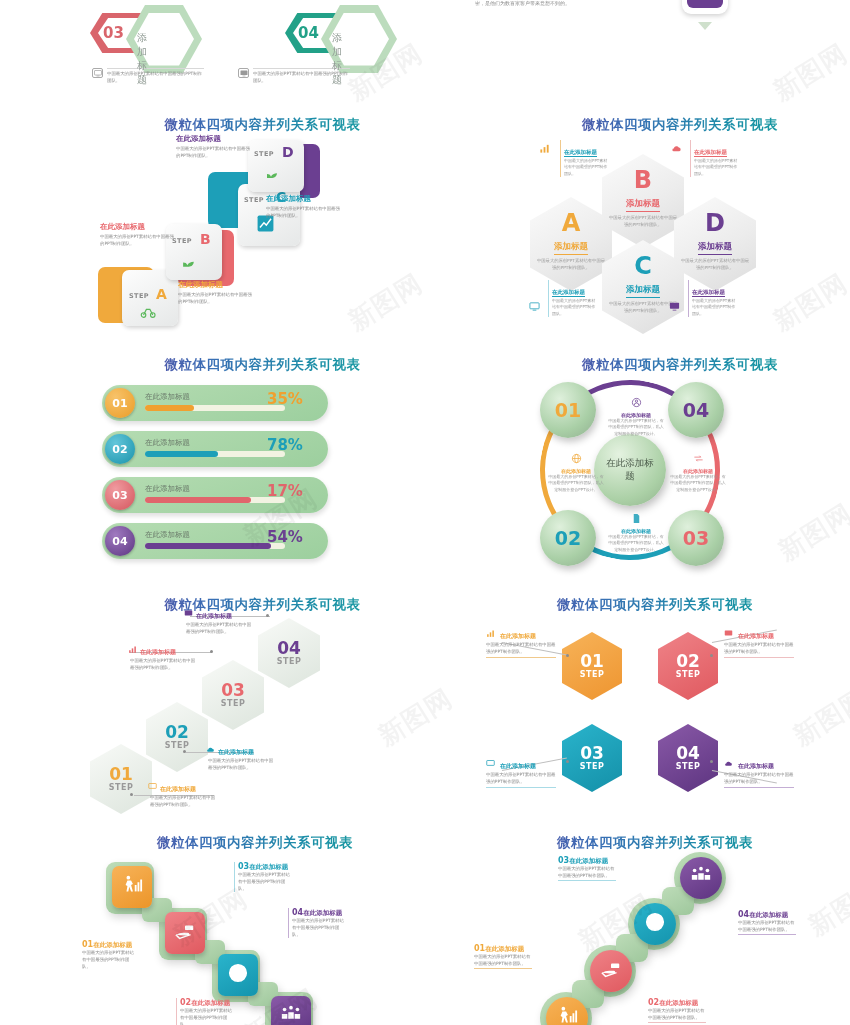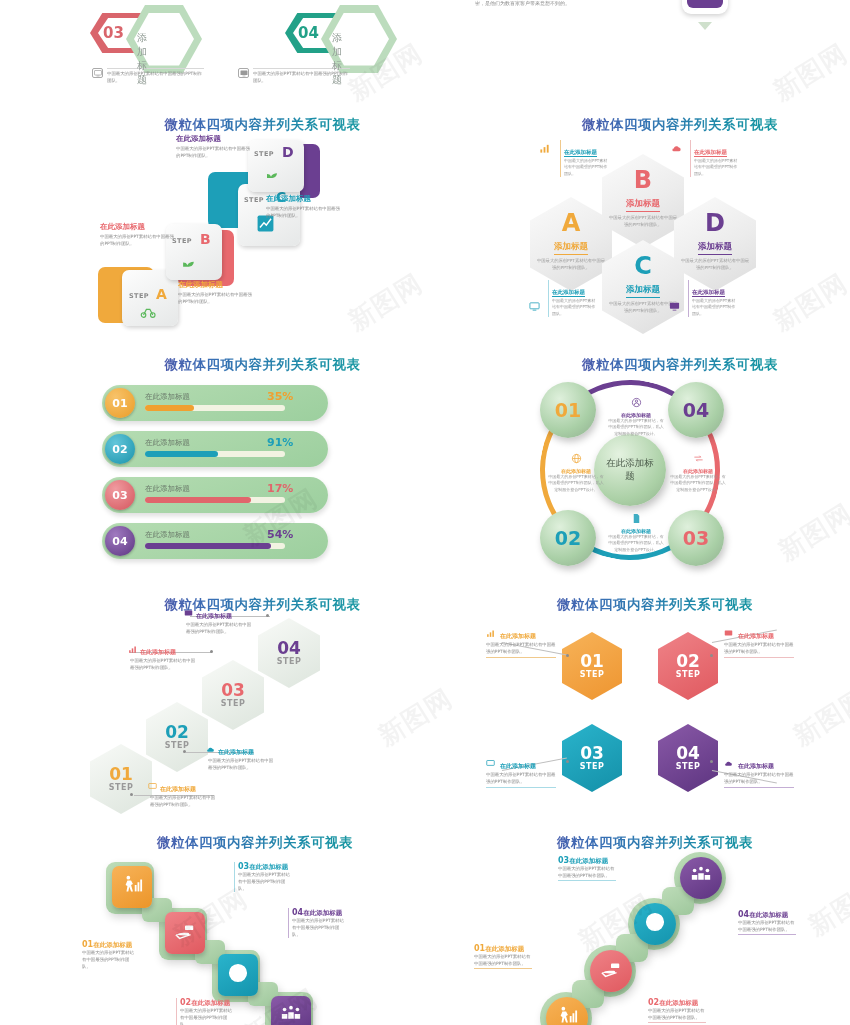--- a/index.html
+++ b/index.html
@@ -92,21 +92,21 @@
   .pill { position:absolute; height:36px; border-radius:18px;
           background:linear-gradient(160deg,#b5dcb2,#9ccf9e);
           box-shadow:1px 3px 5px rgba(0,0,0,.13); }
   .pill-num { position:absolute; width:30px; height:30px; border-radius:50%;
               display:flex; align-items:center; justify-content:center;
               color:#fff; font-weight:bold; font-size:11px;
               font-family:"DejaVu Sans",sans-serif;
               box-shadow:0 1px 3px rgba(0,0,0,.3); }
   .pill-label { position:absolute; font-size:7.5px; color:#6b7b6b;
                 font-family:"DejaVu Sans",sans-serif; }
-  .pill-pct { position:absolute; font-size:11px; font-weight:bold;
+  .pill-pct { position:absolute; font-size:15px; font-weight:bold;
               font-family:"DejaVu Sans",sans-serif; }
   .track { position:absolute; height:6px; border-radius:3px; background:#f2f3e2; width:140px; }
   .fill { height:6px; border-radius:3px; }
   .orb { position:absolute; width:56px; height:56px; border-radius:50%;
          background:radial-gradient(circle at 35% 30%,#dff0dc,#a9cfa6 60%,#8fae8f 100%);
          box-shadow:2px 4px 7px rgba(0,0,0,.22);
          display:flex; align-items:center; justify-content:center;
          font-size:19px; font-weight:bold; font-family:"DejaVu Sans",sans-serif; }
   .core { position:absolute; width:72px; height:72px; border-radius:50%;
           background:radial-gradient(circle at 35% 28%,#e4f2e0,#abd0a6 65%,#8fb28c 100%);
@@ -338,21 +338,21 @@
   <div class="pill-num" style="left:15px;top:36px;background:radial-gradient(circle at 35% 30%,#f7c36a,#eb9c26);">01</div>
   <span class="pill-label" style="left:55px;top:40px;">在此添加标题</span>
   <span class="pill-pct" style="left:177px;top:38px;color:#f0a030;">35%</span>
   <div class="track" style="left:55px;top:53px;">
     <div class="fill" style="width:49px;background:#f0a030;"></div>
   </div>
 
   <div class="pill" style="left:12px;top:79px;width:226px;"></div>
   <div class="pill-num" style="left:15px;top:82px;background:radial-gradient(circle at 35% 30%,#63c6da,#1a93ab);">02</div>
   <span class="pill-label" style="left:55px;top:86px;">在此添加标题</span>
-  <span class="pill-pct" style="left:177px;top:84px;color:#1d9fb8;">91%</span>
+  <span class="pill-pct" style="left:177px;top:84px;color:#1d9fb8;">78%</span>
   <div class="track" style="left:55px;top:99px;">
     <div class="fill" style="width:73px;background:#1d9fb8;"></div>
   </div>
 
   <div class="pill" style="left:12px;top:125px;width:226px;"></div>
   <div class="pill-num" style="left:15px;top:128px;background:radial-gradient(circle at 35% 30%,#f09ba0,#d4565d);">03</div>
   <span class="pill-label" style="left:55px;top:132px;">在此添加标题</span>
   <span class="pill-pct" style="left:177px;top:130px;color:#e0666c;">17%</span>
   <div class="track" style="left:55px;top:145px;">
     <div class="fill" style="width:106px;background:#e0666c;"></div>

